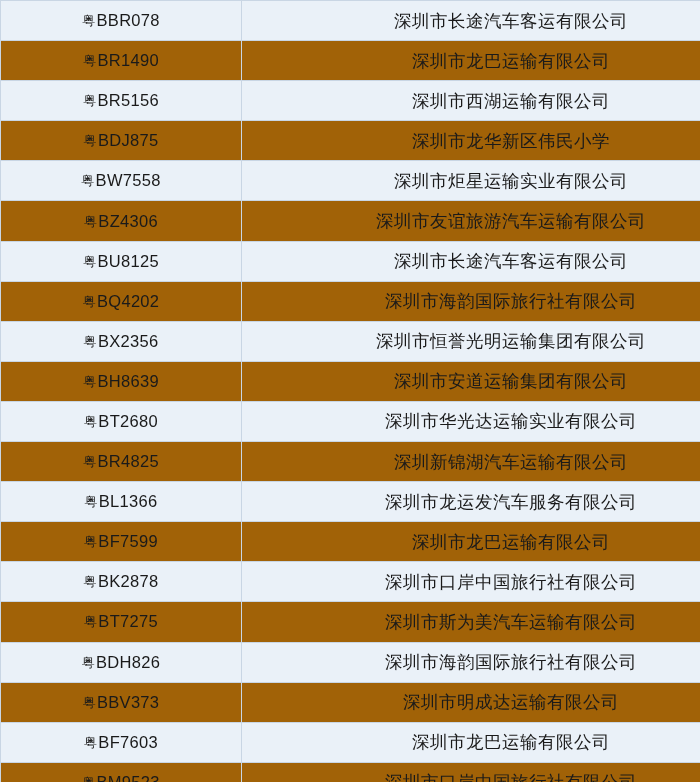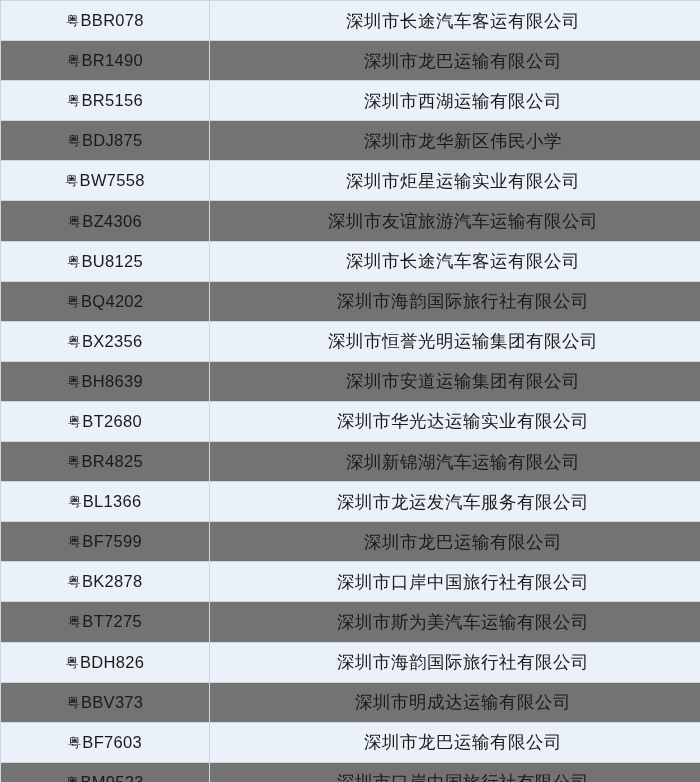--- a/index.html
+++ b/index.html
@@ -20,21 +20,21 @@
     background: #ffffff;
   }
   table.plate-table {
     border-collapse: collapse;
     width: 700px;
     table-layout: fixed;
   }
   table.plate-table td {
     border: 1px solid #c9d6e4;
     height: 39.1px;
-    padding: 0 4px;
+    padding: 0 20px;
     text-align: center;
     vertical-align: middle;
     font-size: 17px;
     color: #1a1a1a;
     white-space: nowrap;
     overflow: hidden;
   }
   table.plate-table td.col-plate {
     width: 200px;
     font-family: "Liberation Sans", "DejaVu Sans", sans-serif;
@@ -43,21 +43,21 @@
   }
   table.plate-table td.col-company {
     width: 498px;
     font-size: 17.5px;
     letter-spacing: 0.5px;
   }
   tr.row-shaded td {
     background: #eaf1f8;
   }
   tr.row-plain td {
-    background: #737373;
+    background: #a16207;
   }
   .plate-prefix {
     font-size: 13px;
     vertical-align: 1px;
     padding-right: 1px;
   }
 </style>
 </head>
 <body>
 

